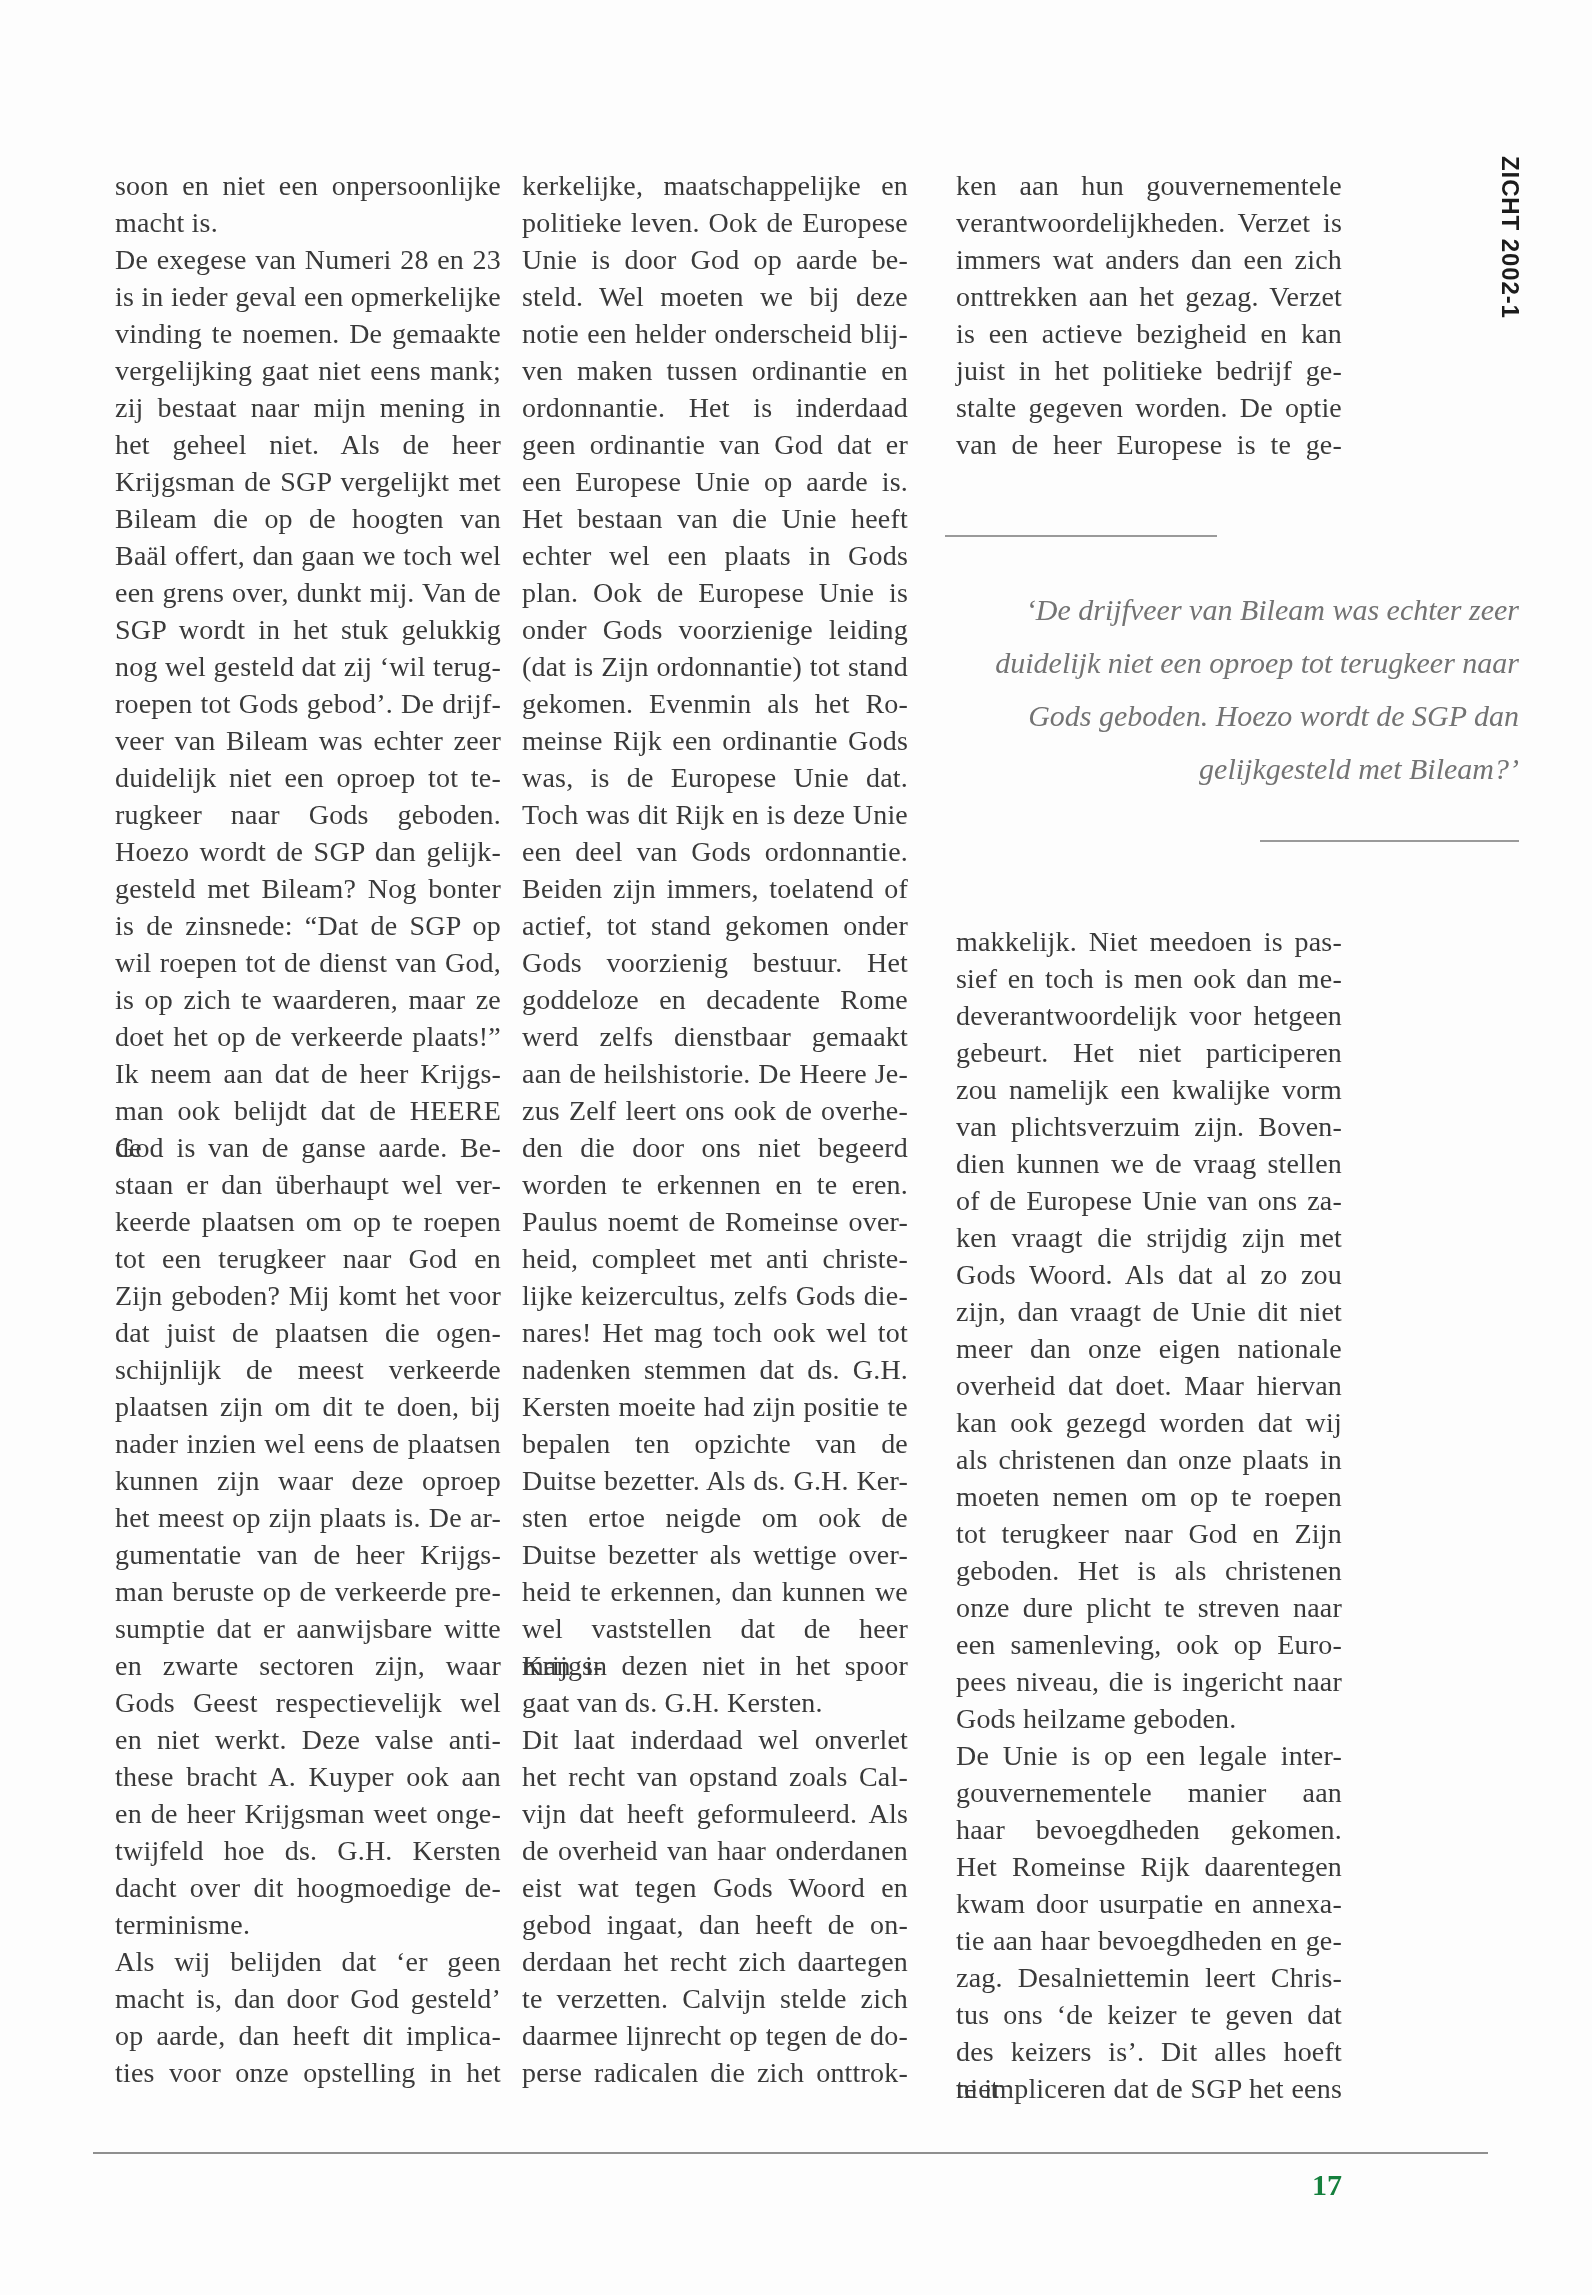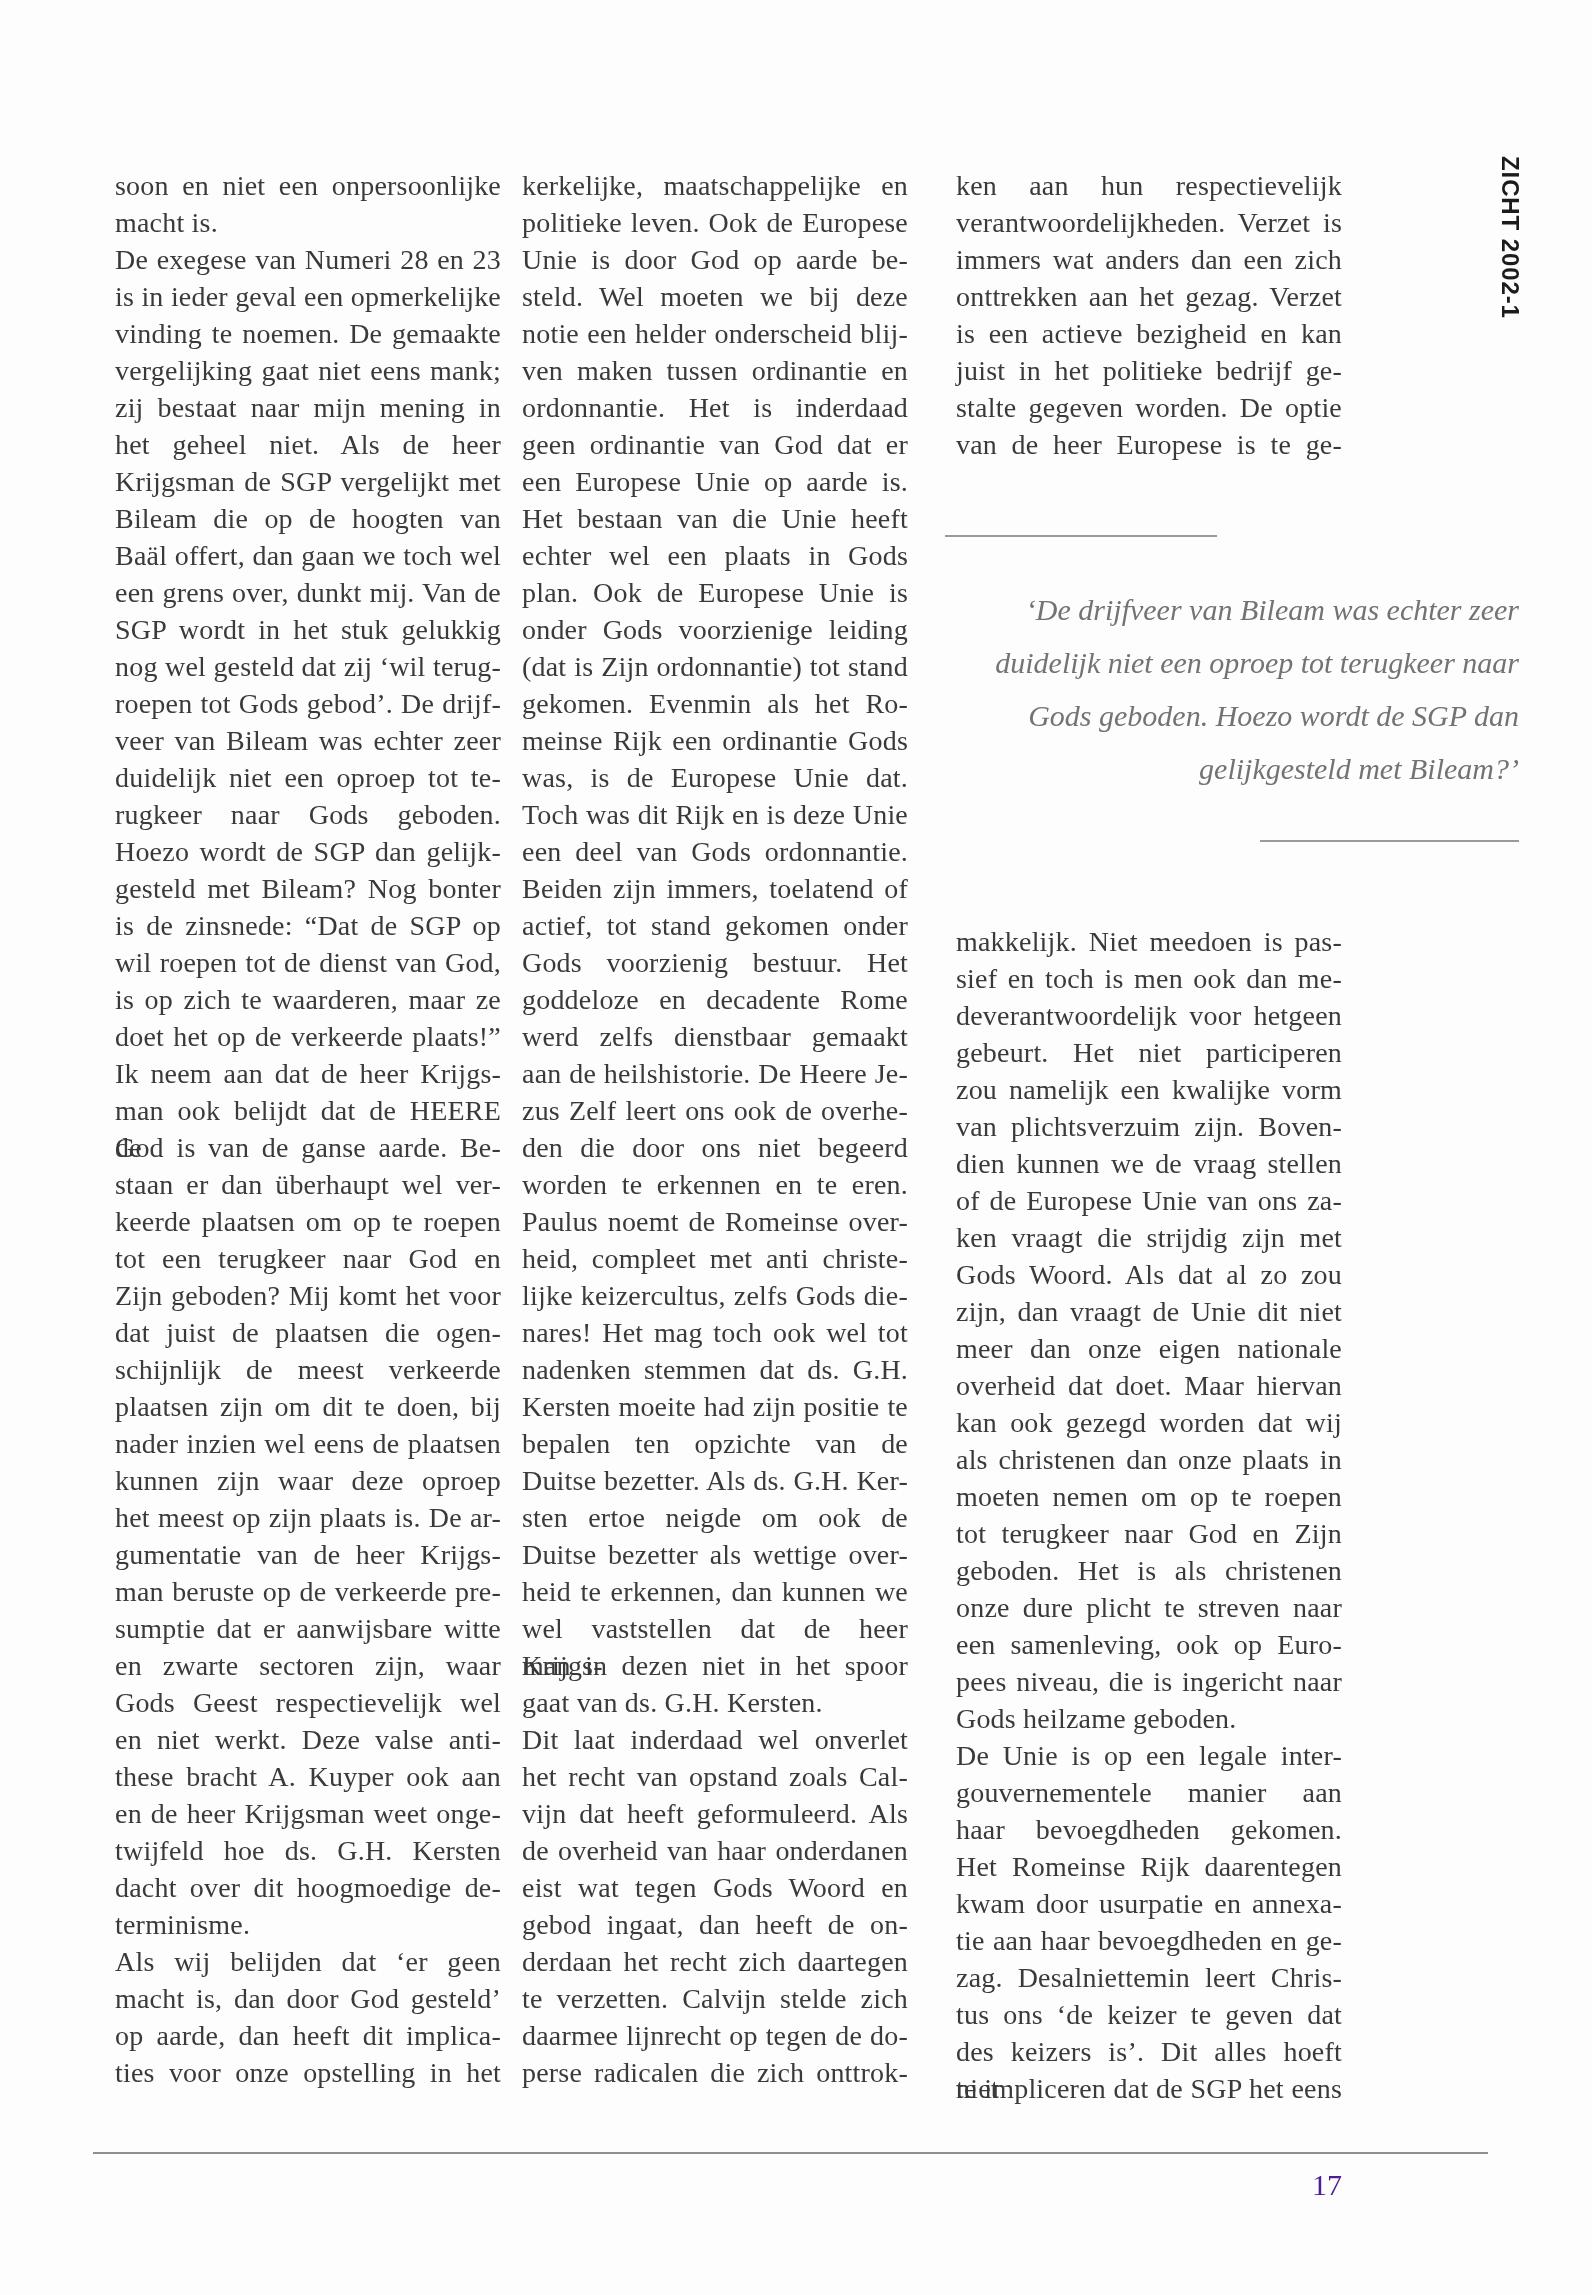--- a/index.html
+++ b/index.html
@@ -72,21 +72,22 @@
     color: #1c1c1c;
     white-space: nowrap;
   }
 
   .page-number {
     position: absolute;
     left: 1256px; top: 2168px;
     width: 86px;
     text-align: right;
     font-size: 30px;
-    color: #4c1d95;
+    color: #15803d;
+    font-weight: bold;
   }
 </style>
 </head>
 <body>
 
 <div class="page">
 
   <div class="vert-header">ZICHT 2002-1</div>
 
   <div class="col" id="col1">
@@ -193,21 +194,21 @@
       <div class="line">de overheid van haar onderdanen</div>
       <div class="line">eist wat tegen Gods Woord en</div>
       <div class="line">gebod ingaat, dan heeft de on-</div>
       <div class="line">derdaan het recht zich daartegen</div>
       <div class="line">te verzetten. Calvijn stelde zich</div>
       <div class="line">daarmee lijnrecht op tegen de do-</div>
       <div class="line">perse radicalen die zich onttrok-</div>
     </div>
 
   <div class="col" id="col3top">
-      <div class="line">ken aan hun respectievelijk</div>
+      <div class="line">ken aan hun gouvernementele</div>
       <div class="line">verantwoordelijkheden. Verzet is</div>
       <div class="line">immers wat anders dan een zich</div>
       <div class="line">onttrekken aan het gezag. Verzet</div>
       <div class="line">is een actieve bezigheid en kan</div>
       <div class="line">juist in het politieke bedrijf ge-</div>
       <div class="line">stalte gegeven worden. De optie</div>
       <div class="line">van de heer Europese is te ge-</div>
     </div>
 
   <div class="rule" id="rule-quote-top"></div>

